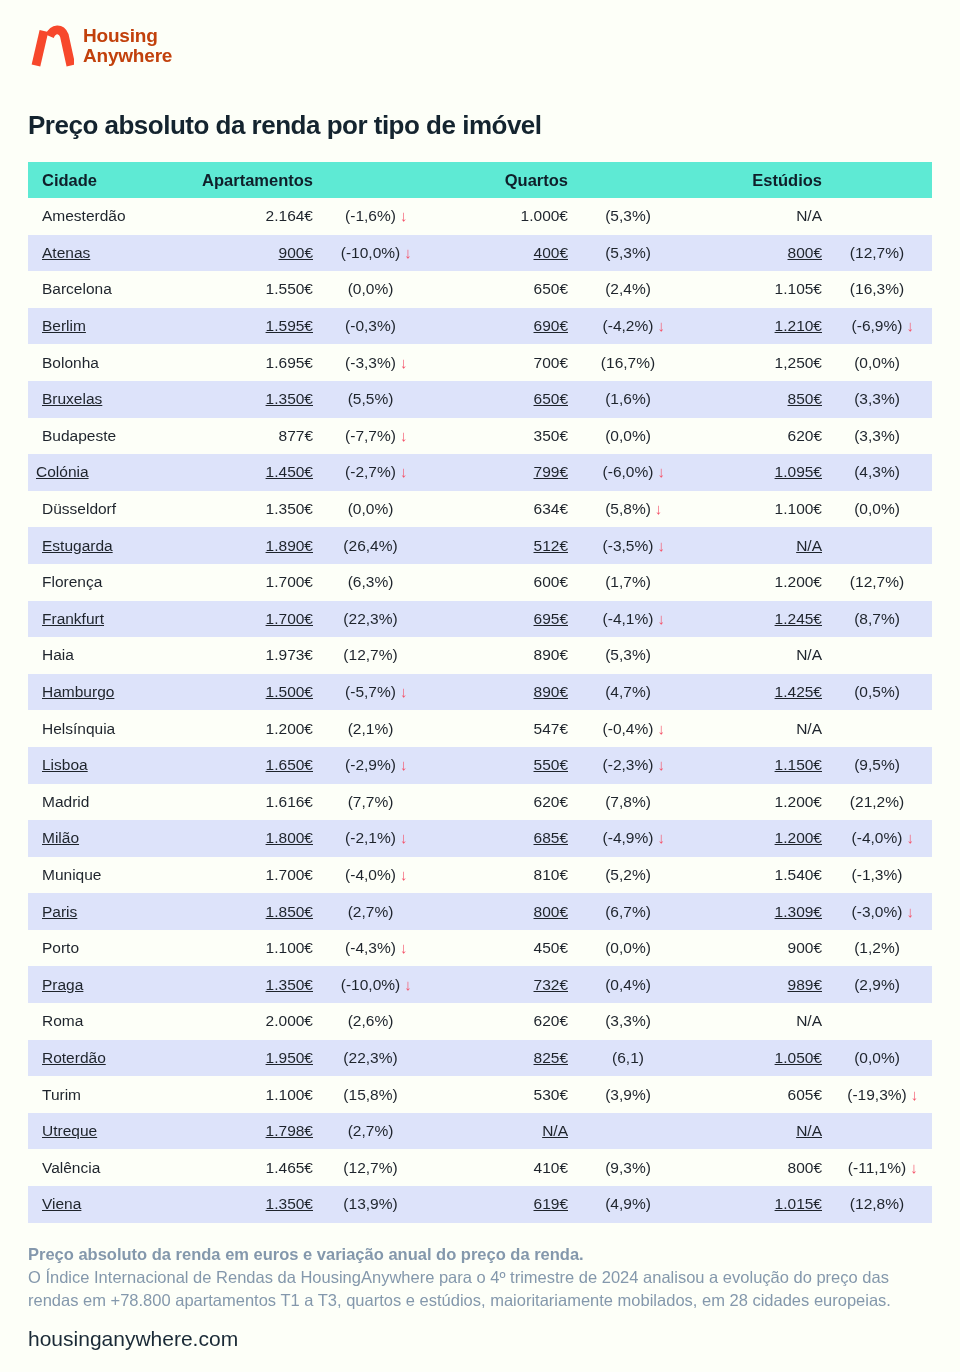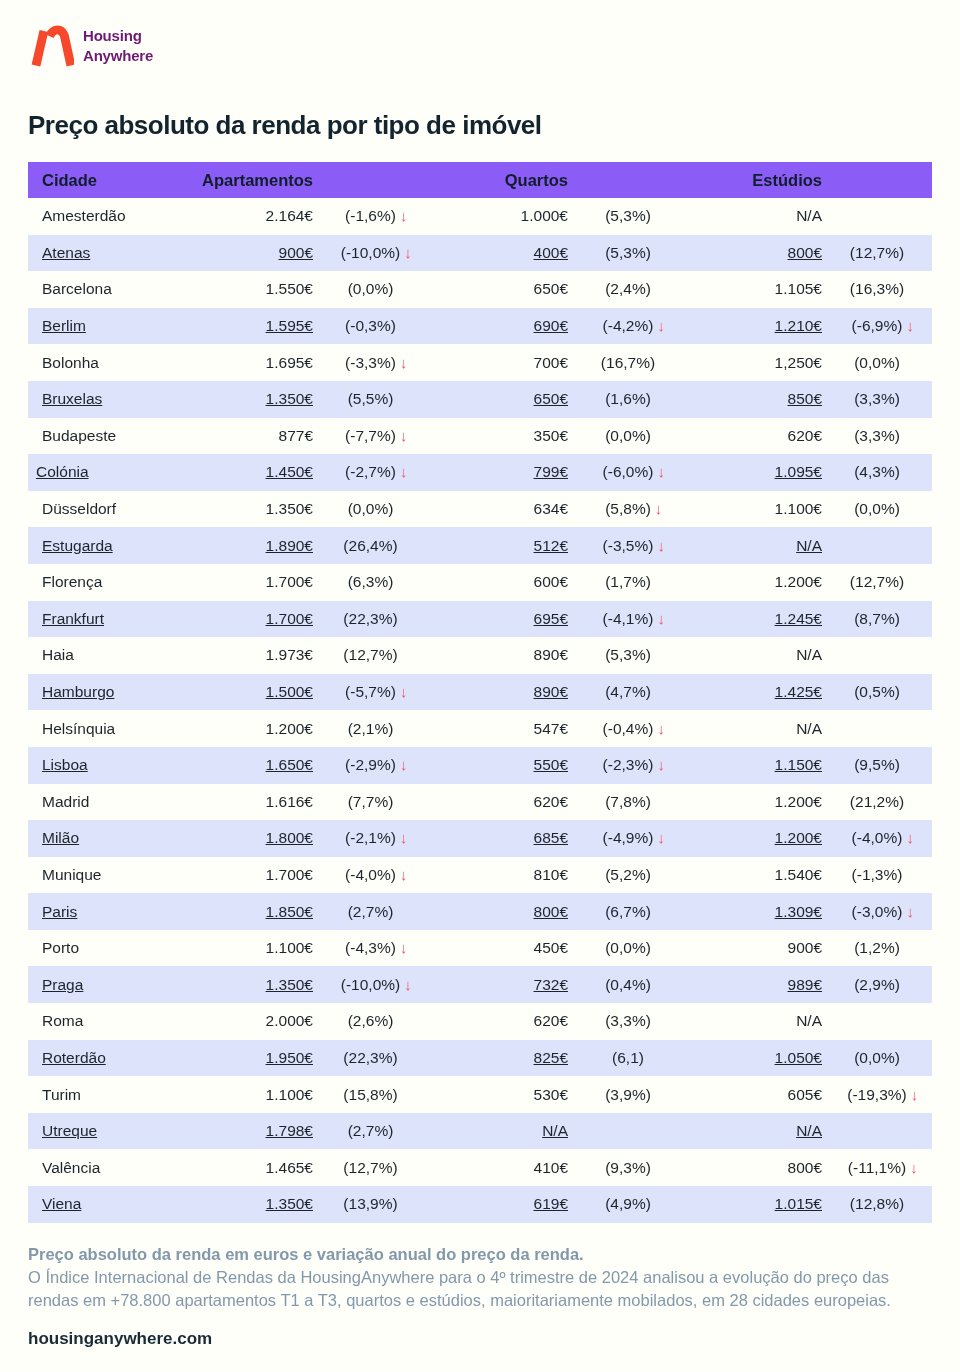--- a/index.html
+++ b/index.html
@@ -8,56 +8,56 @@
     background:#FDFFF8;
     font-family:"Liberation Sans", sans-serif;
     color:#1E242C;
     overflow:hidden;
   }
   .page{width:904px;margin:0 auto;padding-top:22px;}
 
   
   .logo{display:flex;align-items:center;gap:9px;height:48px;}
   .logo svg{display:block;}
-  .logo-text{color:#701a75;font-weight:700;font-size:15px;line-height:20px;letter-spacing:-0.2px;}
+  .logo-text{color:#c2410c;font-weight:700;font-size:19px;line-height:20px;letter-spacing:-0.2px;}
 
   
   h1{
     margin:36px 0 0 0;
     font-size:26px;line-height:38px;font-weight:700;
     letter-spacing:-0.5px;color:#14242F;
   }
 
   
   .table{margin-top:18px;}
   .thead,.trow{
     display:grid;
     grid-template-columns:150px 135px 115px 140px 120px 134px 110px;
     align-items:center;
   }
-  .thead{height:36px;background:#8b5cf6;font-weight:700;font-size:16.5px;color:#0F1F2A;}
+  .thead{height:36px;background:#5eead4;font-weight:700;font-size:16.5px;color:#0F1F2A;}
   .trow{height:36.6px;font-size:15.5px;}
   .trow.stripe{background:#DDE3FA;text-decoration:underline;}
   .td{white-space:nowrap;}
   .city{padding-left:14px;text-align:left;}
   .city.indent{padding-left:8px;}
   .price{text-align:right;}
   .pct{text-align:center;}
   .hright{text-align:right;}
   .pctwrap{position:relative;display:inline-block;}
   .arrow{
     position:absolute;left:calc(100% + 4px);top:0;
     color:#F4566C;font-size:15px;
   }
 
   
   .footer{margin-top:20px;color:#8498AC;font-size:16.5px;line-height:23px;width:904px;}
   .cap-bold{margin:0;font-weight:700;}
   .cap{margin:0;}
-  .site{margin:15px 0 0 0;color:#1A2A36;font-size:17px;font-weight:700;}
+  .site{margin:15px 0 0 0;color:#1A2A36;font-size:21px;font-weight:400;}
 </style>
 </head>
 <body>
 
 <div class="page">
 
   <div class="logo">
     <svg width="46" height="46" viewBox="0 0 52 50" aria-hidden="true">
       <path d="M9 47 L18 8" stroke="#F7482C" stroke-width="10" fill="none"></path>
       <path d="M24.5 14 C28.5 4.5 37.5 4.5 41 13 L48.5 47" stroke="#F7482C" stroke-width="10" fill="none"></path>

